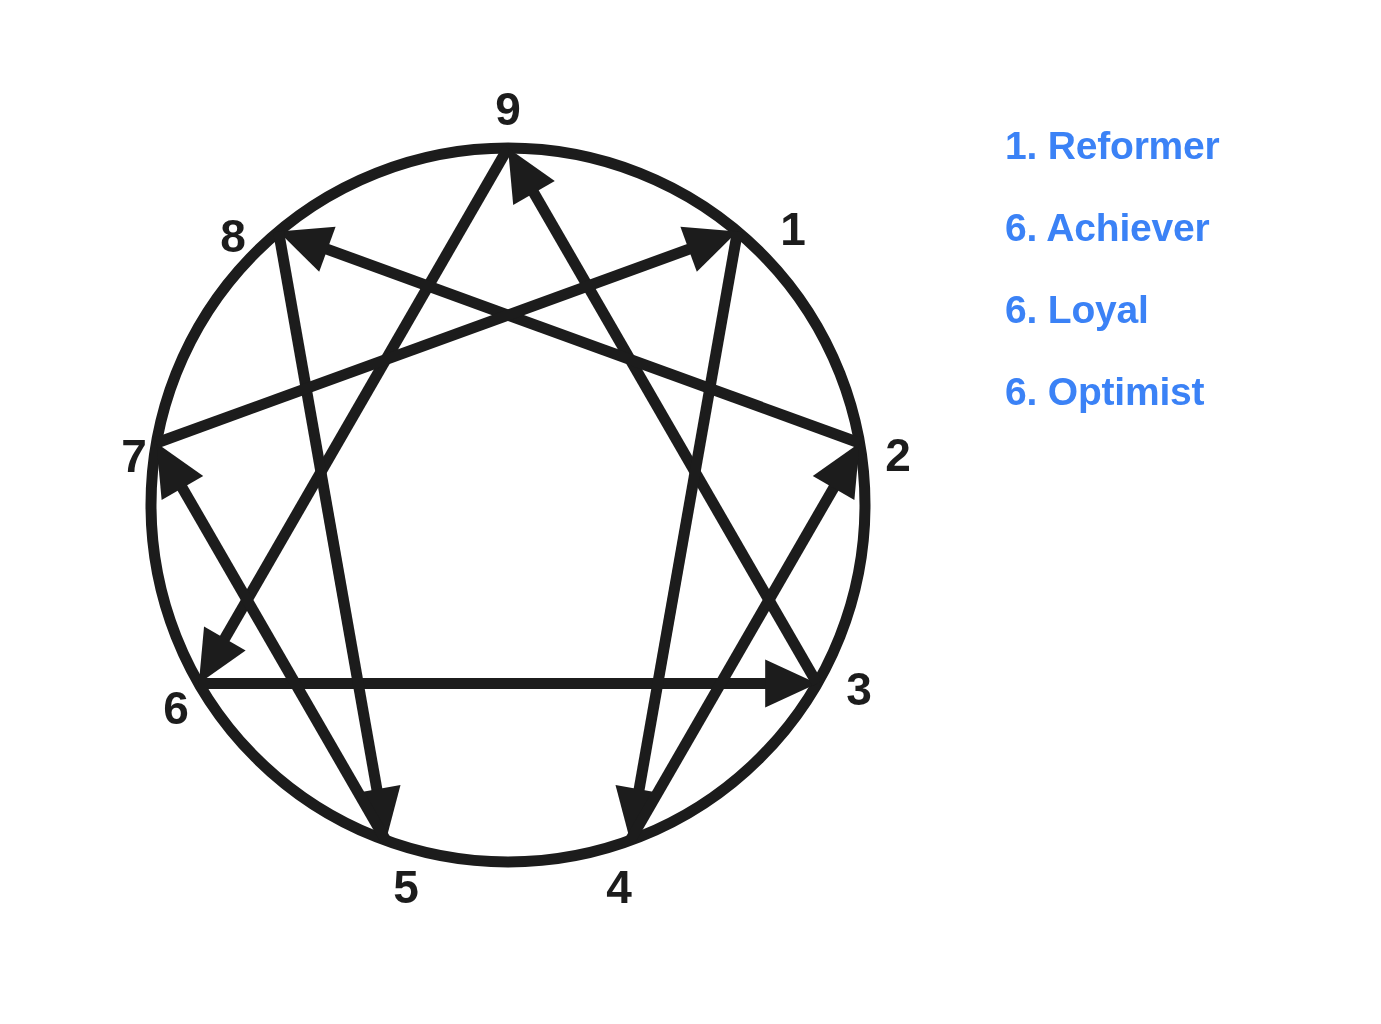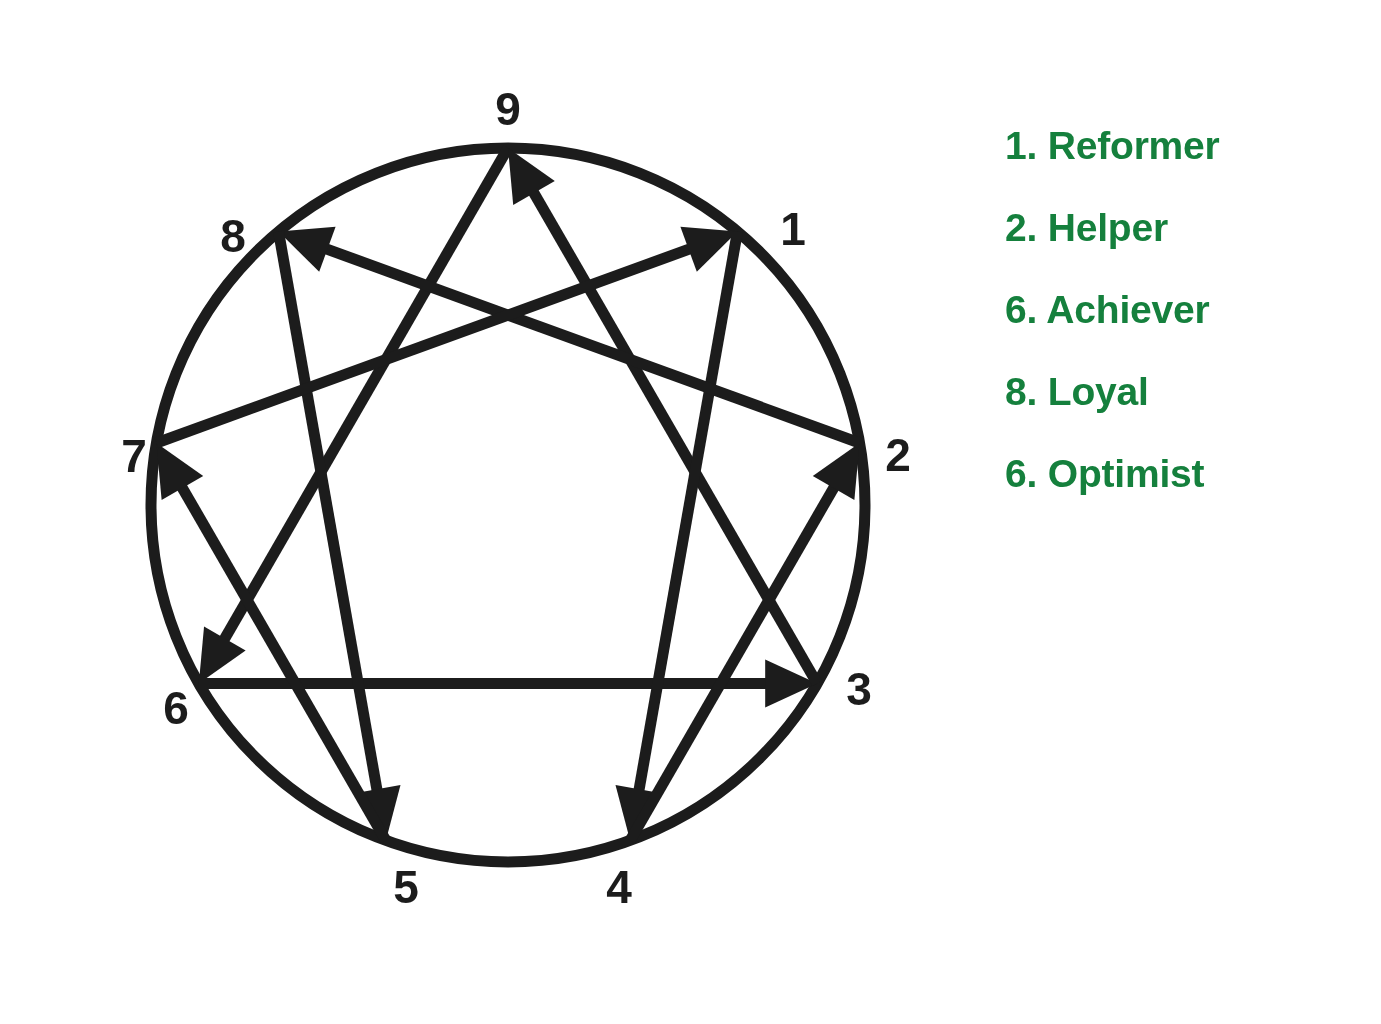--- a/index.html
+++ b/index.html
@@ -45,21 +45,21 @@
   }
   #legend-panel {
     position: absolute;
     left: 1005px;
     top: 126px;
     width: 376px;
   }
   .legend-item {
     font-size: 39px;
     font-weight: 600;
-    color: #15803d;
+    color: #3b82f6;
     line-height: 1;
     white-space: nowrap;
     margin-bottom: 43px;
     letter-spacing: -0.2px;
   }
   .legend-item:last-child { margin-bottom: 0; }
 </style>
 </head>
 <body>
 
@@ -117,19 +117,18 @@
           <text x="406" y="891" class="node-label">5</text>
           <text x="176" y="712" class="node-label">6</text>
           <text x="134" y="460" class="node-label">7</text>
           <text x="233" y="240" class="node-label">8</text>
         </g>
     </svg>
   </div>
 
   <div id="legend-panel">
       <div class="legend-item">1. Reformer</div>
-      <div class="legend-item">2. Helper</div>
       <div class="legend-item">6. Achiever</div>
-      <div class="legend-item">8. Loyal</div>
+      <div class="legend-item">6. Loyal</div>
       <div class="legend-item">6. Optimist</div>
     </div>
 
 </div>
 
 </body></html>

